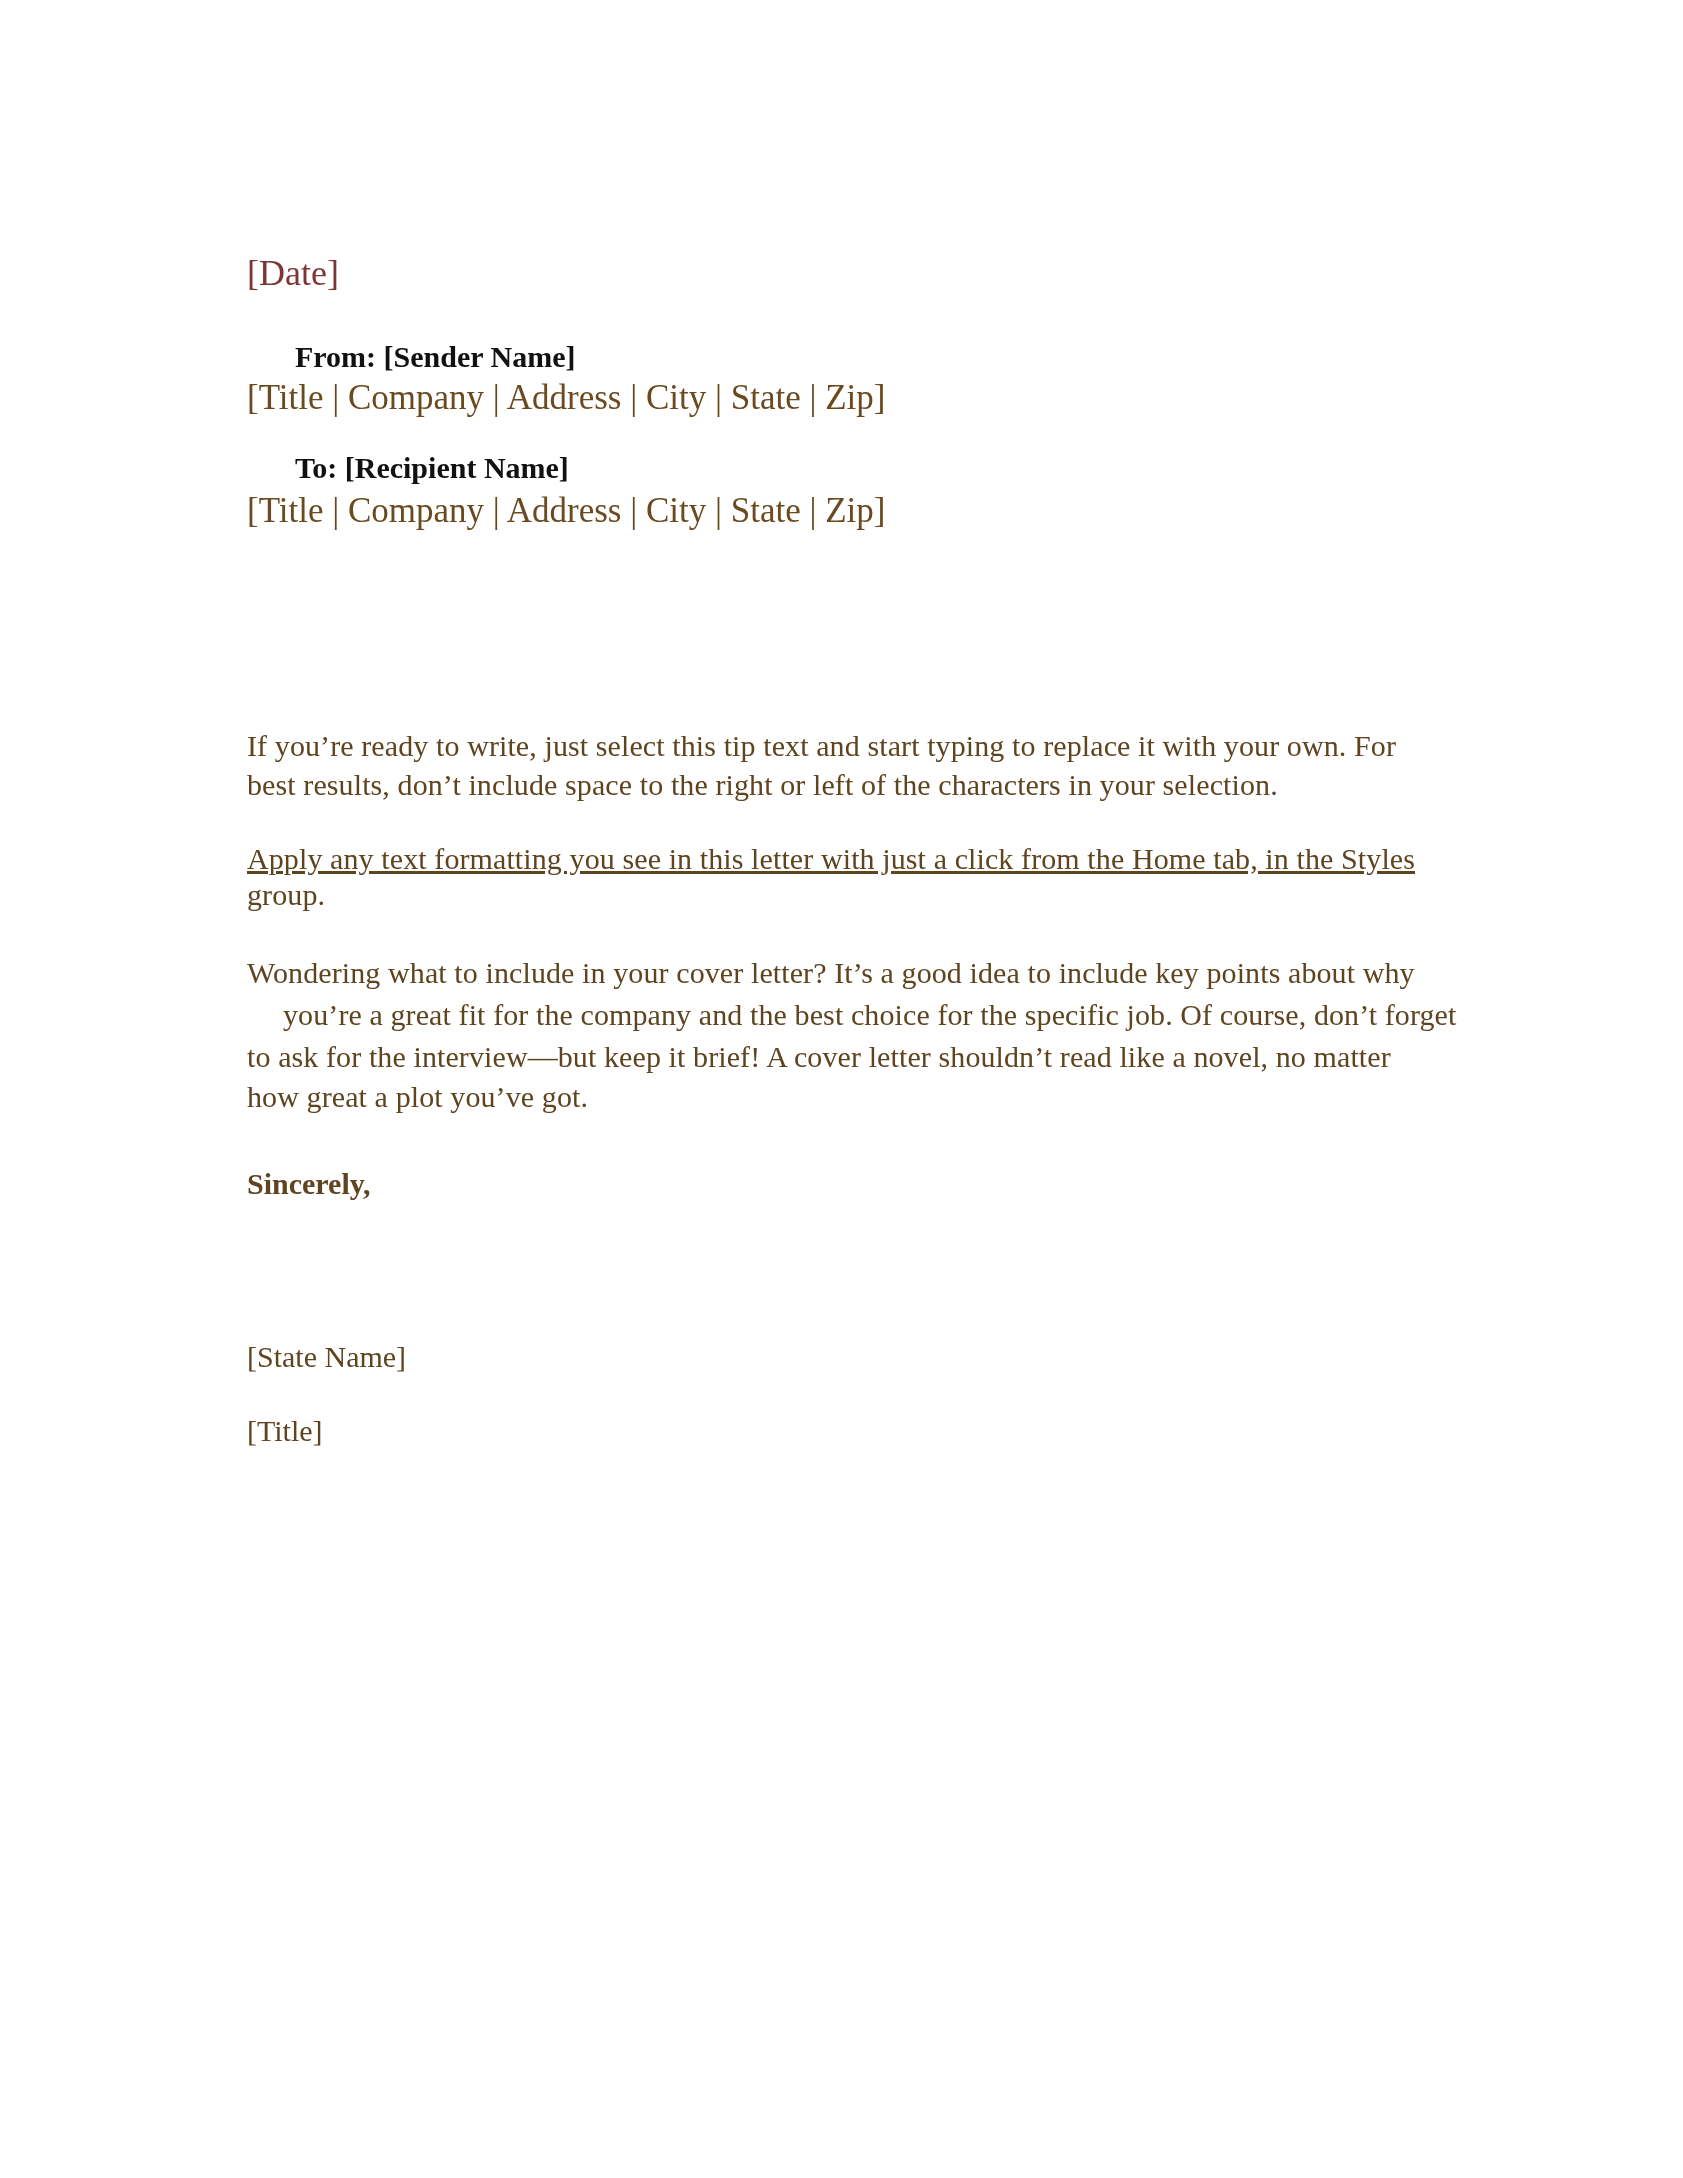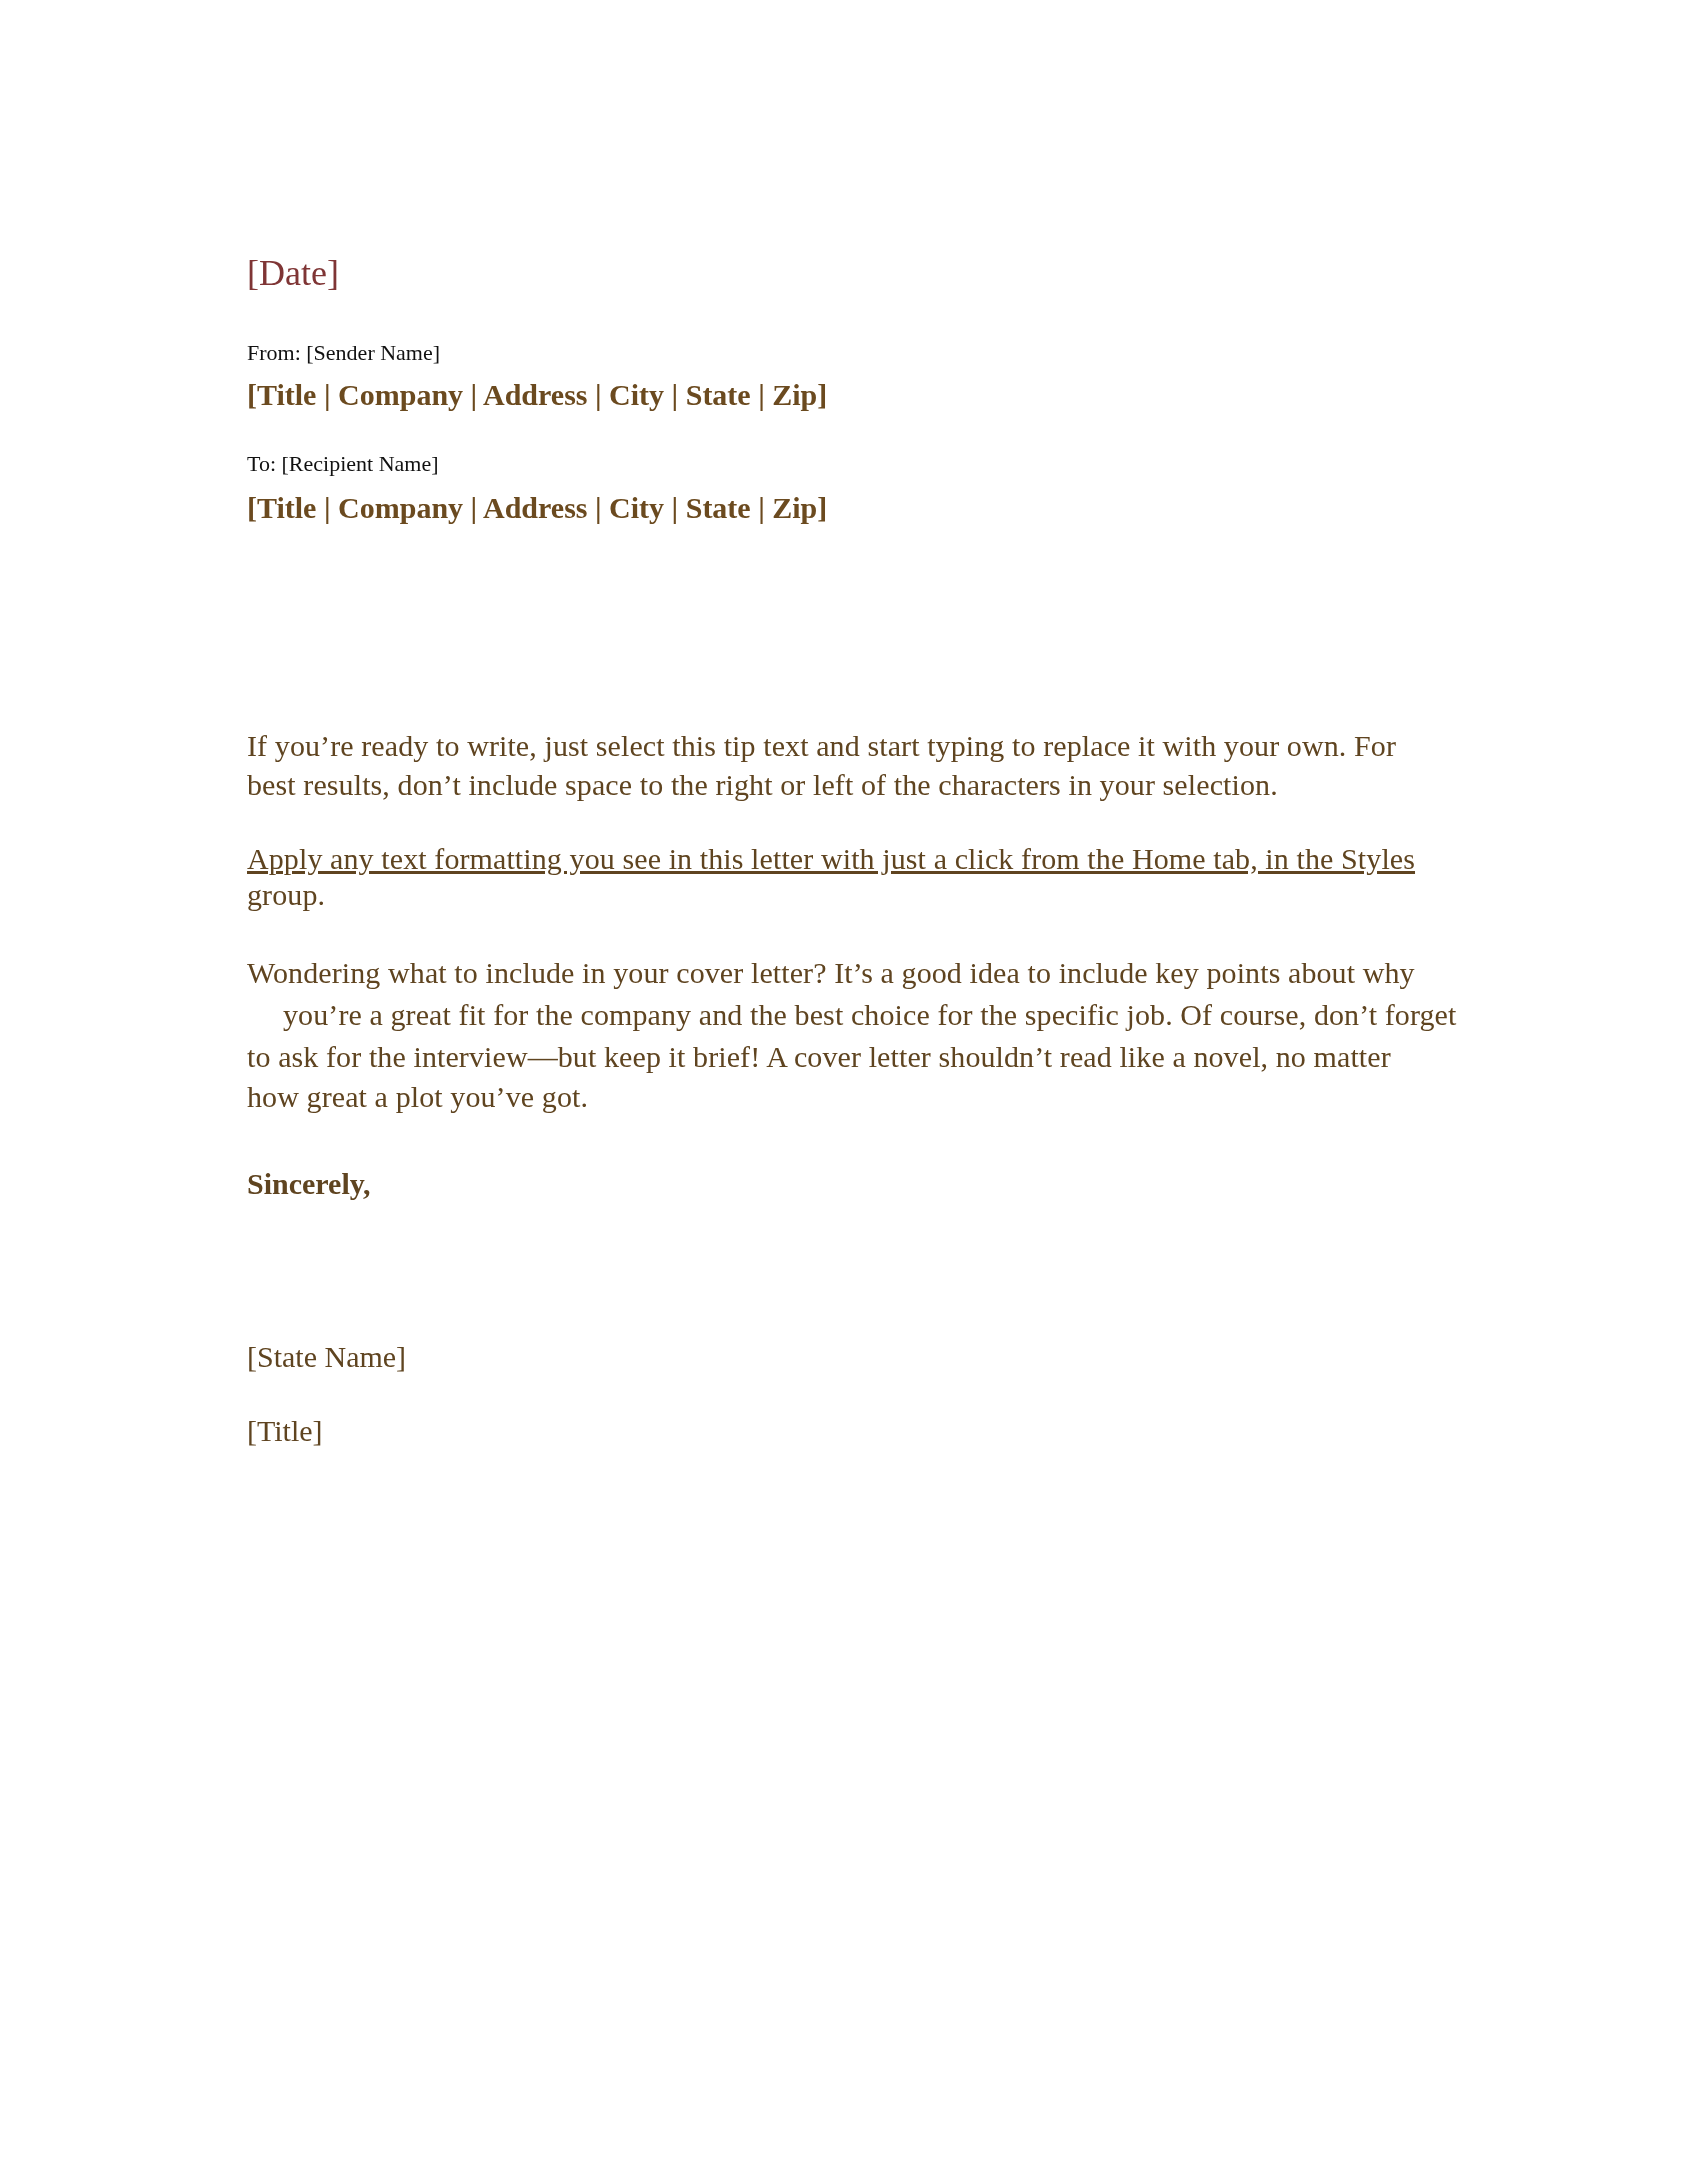--- a/index.html
+++ b/index.html
@@ -26,28 +26,28 @@
       left: 247px;
       white-space: nowrap;
       line-height: 1;
       margin: 0;
     }
     .date {
       font-size: 36px;
       color: #7f3535;
     }
     .hdr {
-      font-size: 22px;
-      font-weight: normal;
+      font-size: 30px;
+      font-weight: bold;
       color: #111111;
+      margin-left: 48px;
     }
     .addr {
-      font-size: 30px;
+      font-size: 35px;
       color: #6b4a1f;
-      font-weight: bold;
     }
     .salutation {
       font-size: 40px;
       color: #7f3535;
     }
     .body-ln {
       font-size: 30px;
       color: #5f4420;
       letter-spacing: 0.1px;
     }

